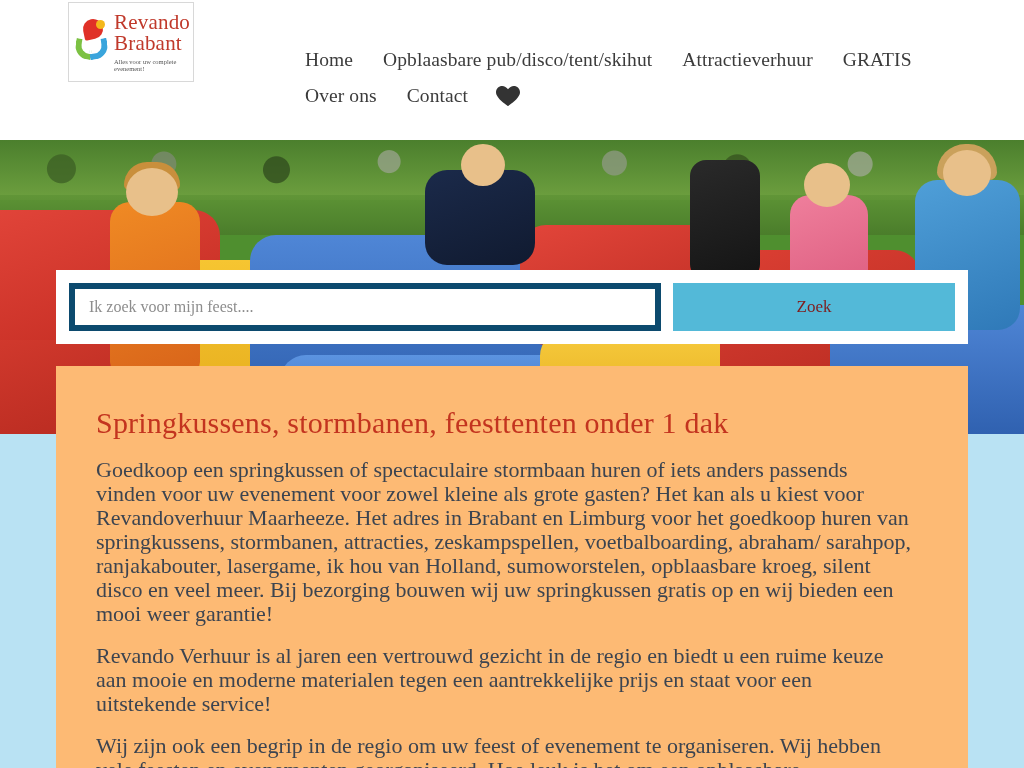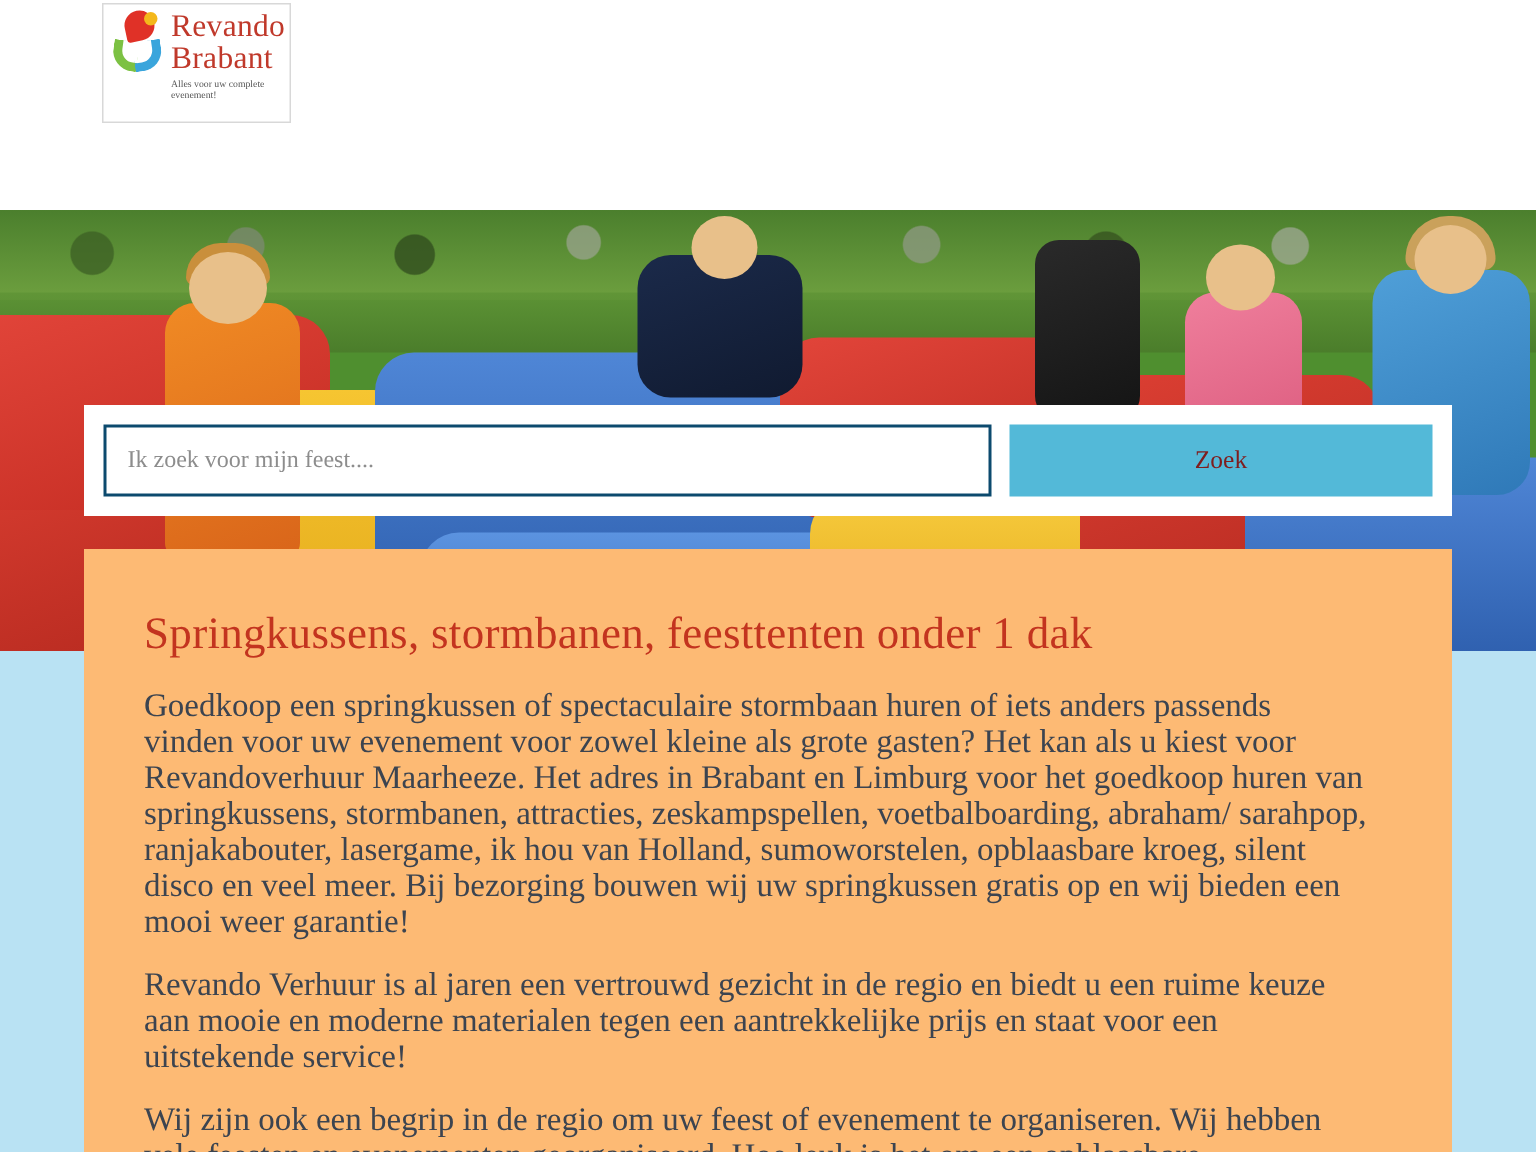--- a/index.html
+++ b/index.html
@@ -30,20 +30,21 @@
 
   .logo-box {
     position: absolute;
     left: 68px;
     top: 2px;
     width: 126px;
     height: 80px;
     border: 1px solid #d8d8d8;
     background: #fff;
     display: flex;
+    align-items: center;
     justify-content: flex-start;
     padding: 4px 4px 4px 4px;
   }
   .logo-mark {
     position: relative;
     width: 34px;
     height: 46px;
     flex: 0 0 34px;
     margin-left: 2px;
   }
@@ -248,21 +249,21 @@
     background: #ffffff;
     z-index: 10;
     display: flex;
     align-items: center;
     padding: 0 13px;
     gap: 12px;
   }
   .search-input {
     flex: 1 1 auto;
     height: 48px;
-    border: 2px solid #0c4a6e;
+    border: 6px solid #0c4a6e;
     background: #fff;
     padding: 0 14px;
     font-family: "Liberation Serif", serif;
     font-size: 16px;
     color: #6d6d6d;
     outline: none;
   }
   .search-input::placeholder { color: #8d8d8d; }
   .search-btn {
     flex: 0 0 282px;
@@ -317,20 +318,34 @@
         <div class="arc-green"></div>
         <div class="arc-blue"></div>
       </div>
       <div class="logo-text">
         <span class="l1">Revando</span>
         <span class="l2">Brabant</span>
         <span class="tag">Alles voor uw complete evenement!</span>
       </div>
     </div>
 
+    <nav class="nav">
+      <a href="#">Home</a>
+      <a href="#">Opblaasbare pub/disco/tent/skihut</a>
+      <a href="#">Attractieverhuur</a>
+      <a href="#">GRATIS</a>
+      <div class="nav-row2"></div>
+      <a href="#">Over ons</a>
+      <a href="#">Contact</a>
+      <span class="heart-icon">
+        <svg width="26" height="22" viewBox="0 0 26 22" aria-hidden="true">
+          <path d="M13 21C13 21 1 13.5 1 7.2 1 3.6 3.8 1 7.2 1c2.3 0 4.4 1.3 5.8 3.3C14.4 2.3 16.5 1 18.8 1 22.2 1 25 3.6 25 7.2 25 13.5 13 21 13 21z" fill="#333333"></path>
+        </svg>
+      </span>
+    </nav>
   </div>
 
   <div class="hero">
     <div class="grass"></div>
     <div class="bg-people"></div>
     <div class="grass2"></div>
 
     <div class="infl b-red-left"></div>
     <div class="infl b-red-left2"></div>
     <div class="infl b-yellow-1"></div>

